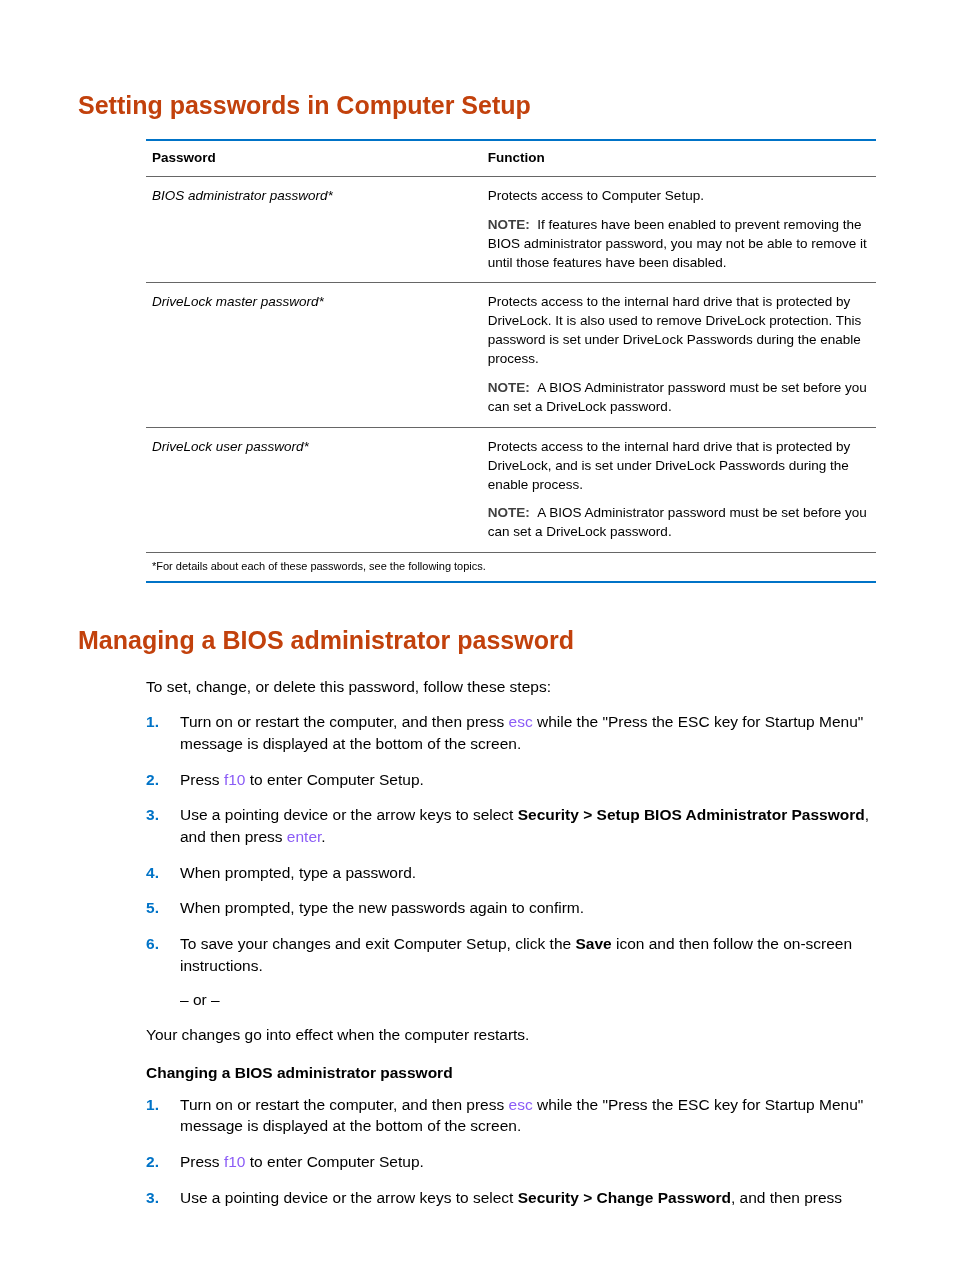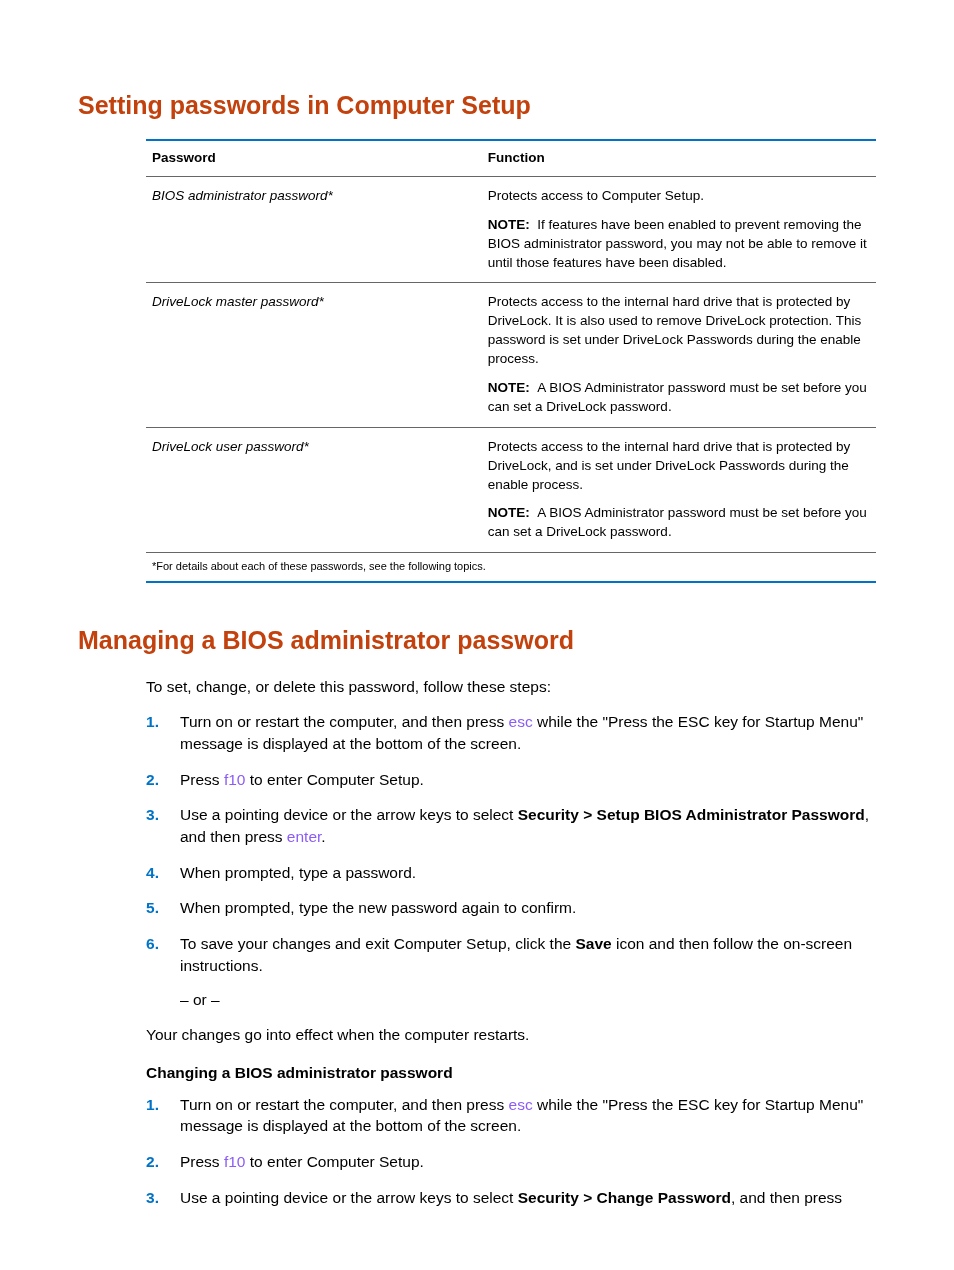--- a/index.html
+++ b/index.html
@@ -35,21 +35,21 @@
     padding: 8px 6px 8px 6px;
     border-bottom: 1px solid #666;
   }
   td {
     vertical-align: top;
     padding: 10px 6px;
     border-bottom: 1px solid #666;
   }
   td.left { width: 46%; font-style: italic; }
   .note-label {
-    color: #000000;
+    color: #404040;
     font-weight: bold;
   }
   .cell-block { margin-bottom: 10px; }
   .cell-block:last-child { margin-bottom: 0; }
   tr.footnote td {
     border-bottom: none;
     padding: 6px 6px;
     font-size: 11px;
   }
   .intro {
@@ -137,21 +137,21 @@
 <h1 class="section" style="margin-top:40px">Managing a BIOS administrator password</h1>
 
 <div class="intro">To set, change, or delete this password, follow these steps:</div>
 
 
 <ol class="steps">
   <li><span>Turn on or restart the computer, and then press </span><span class="key">esc</span><span> while the "Press the ESC key for Startup Menu" message is displayed at the bottom of the screen.</span></li>
   <li><span>Press </span><span class="key">f10</span><span> to enter Computer Setup.</span></li>
   <li><span>Use a pointing device or the arrow keys to select </span><span class="bold">Security &gt; Setup BIOS Administrator Password</span><span>, and then press </span><span class="key">enter</span><span>.</span></li>
   <li>When prompted, type a password.</li>
-  <li>When prompted, type the new password again to confirm.</li>
+  <li>When prompted, type the new passwords again to confirm.</li>
   <li>
     <span>To save your changes and exit Computer Setup, click the </span><span class="bold">Save</span><span> icon and then follow the on-screen instructions.</span>
     <div class="or">– or –</div>
   </li>
 </ol>
 
 <div class="after-list">Your changes go into effect when the computer restarts.</div>
 
 <div class="subhead">Changing a BIOS administrator password</div>
 

